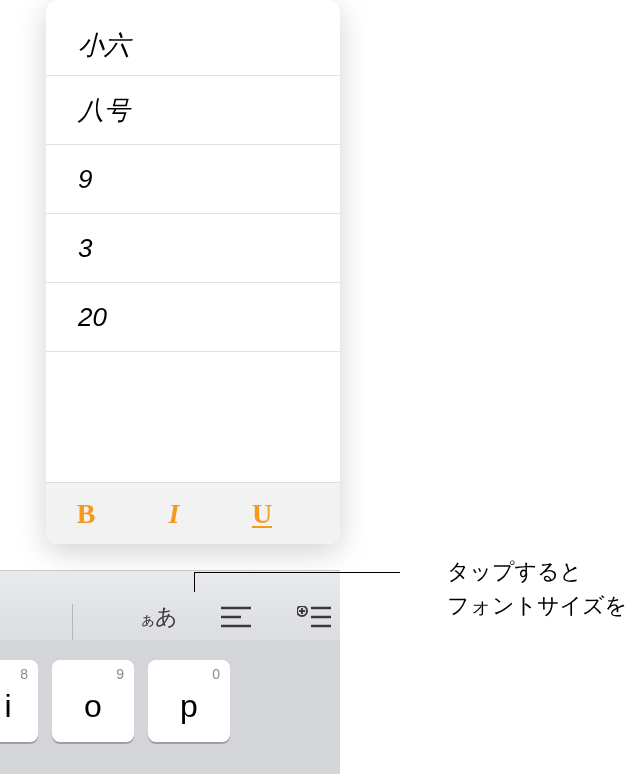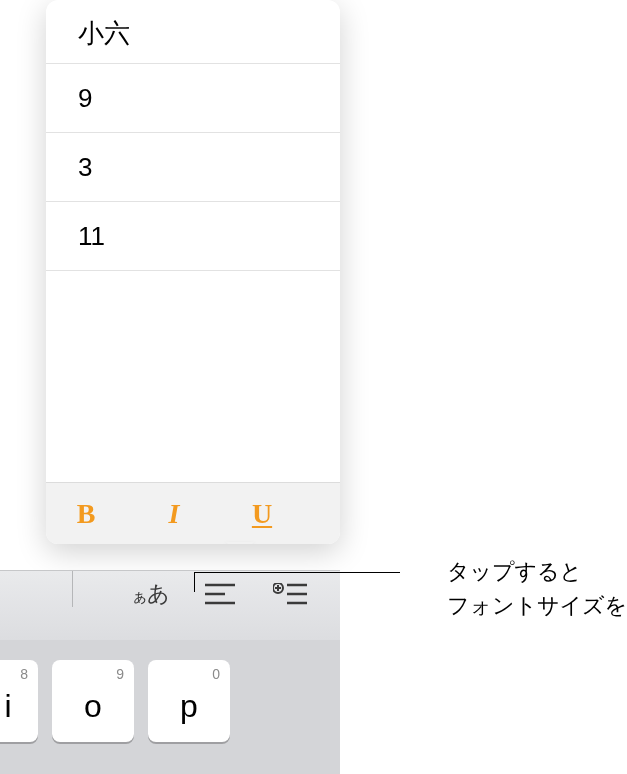--- a/index.html
+++ b/index.html
@@ -20,21 +20,22 @@
       background: #ffffff;
       border-radius: 12px;
       box-shadow: 0 8px 30px rgba(0,0,0,0.18);
       display: flex;
       flex-direction: column;
       overflow: hidden;
     }
     .size-list {
       flex: 1;
       overflow: hidden;
-      padding-top: 4px;
+      padding-top: 16px;
+      font-style: italic;
     }
     .size-item {
       height: 69px;
       border-bottom: 1px solid #e2e2e2;
       display: flex;
       align-items: center;
       padding-left: 32px;
       font-size: 26px;
       color: #000000;
       cursor: pointer;
@@ -81,23 +82,23 @@
     }
     .shortcut-bar {
       position: absolute;
       left: 0;
       top: 570px;
       width: 340px;
       height: 70px;
       background: linear-gradient(to bottom, #e9eaec, #dcdde0);
       border-top: 1px solid #c6c7c9;
       display: flex;
-      align-items: flex-start;
+      align-items: flex-end;
       padding-left: 72px;
-      gap: 24px;
+      gap: 32px;
     }
     .shortcut-divider {
       width: 1px;
       height: 36px;
       background: #b5b6b8;
       margin-right: 30px;
     }
     .sc-btn {
       width: 46px;
       height: 46px;
@@ -200,27 +201,30 @@
   </style>
 </head>
 <body>
 
 <div class="popup">
   <div class="size-list">
     <div class="size-item">
         <span>小六</span>
       </div>
     <div class="size-item">
+        <span>八号</span>
+      </div>
+    <div class="size-item">
         <span>9</span>
       </div>
     <div class="size-item">
         <span>3</span>
       </div>
     <div class="size-item">
-        <span>11</span>
+        <span>20</span>
       </div>
   </div>
   <div class="format-bar">
     <span class="fmt-btn fmt-bold">B</span>
     <span class="fmt-btn fmt-italic">I</span>
     <span class="fmt-btn fmt-underline">U</span>
   </div>
   <div class="popup-tail"></div>
 </div>
 

